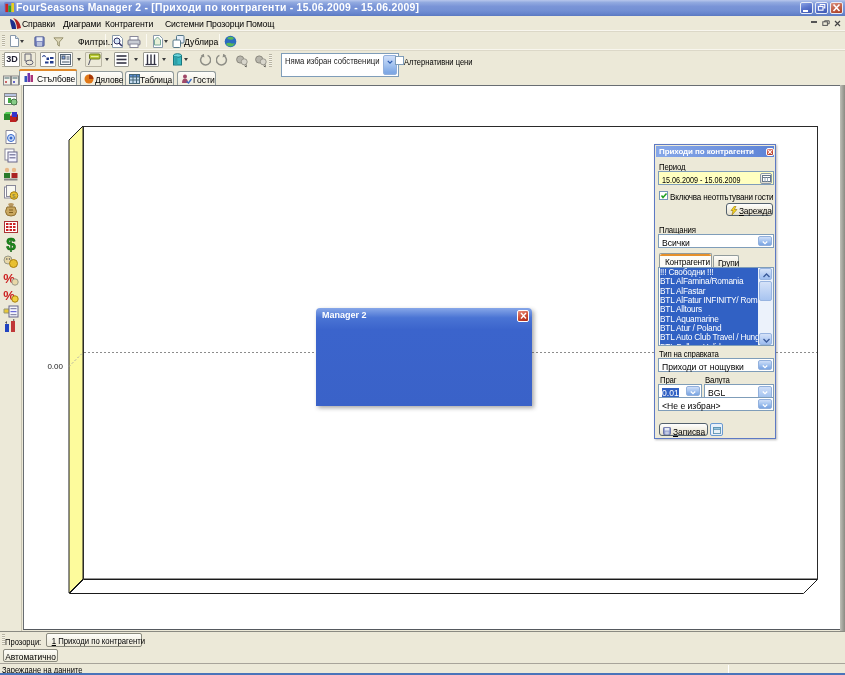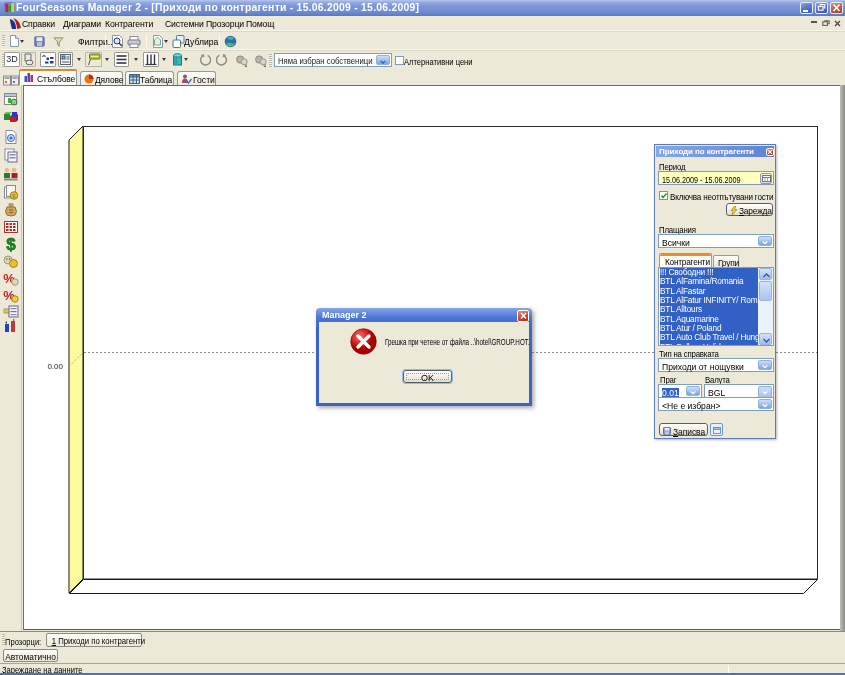--- a/index.html
+++ b/index.html
@@ -149,21 +149,21 @@
 <div class="tbtxt" style="left:184px;top:37px">Дублира</div>
 <div class="tsep" style="left:219px;top:34px;height:13px"></div>
 <svg class="abs" style="left:224px;top:35px" width="13" height="13" viewBox="0 0 13 13">
   <circle cx="6.5" cy="6.5" r="5.8" fill="#2a6ac0"></circle>
   <path d="M3 3.2 a5 5 0 0 1 7 0 q-1.5 2 -3.5 1.5 q-2.5 -.5 -3.5 -1.5z" fill="#58b858"></path>
   <path d="M2 9 q2 -2 4.5 -1 q2.5 1 4.5 0 q-1.5 3.5 -4.5 3.5 q-3 0 -4.5 -2.5z" fill="#58b858"></path>
 </svg>
 <div id="tb2" class="abs etch"></div>
 <div class="grip" style="left:2px;top:54px;height:13px"></div>
 <div class="tb2btn" style="left:4px;width:16px">
-    <div style="font-size:9px;font-weight:normal;color:#223;text-align:center;margin-top:1px">3D</div>
+    <div style="font-size:9px;font-weight:bold;color:#223;text-align:center;margin-top:1px">3D</div>
   </div>
 <div class="tb2btn up" style="left:21px;width:15px">
   <svg width="13" height="13" viewBox="0 0 13 13">
       <path d="M3 1 h6 v7 h-6 z" fill="none" stroke="#667"></path>
       <ellipse cx="7.5" cy="9.5" rx="3.5" ry="2.3" fill="#ece9d8" stroke="#667"></ellipse>
     </svg>
 </div>
 <div class="tb2btn" style="left:40px;width:16px">
   <svg width="14" height="13" viewBox="0 0 14 13">
       <path d="M1.5 4 q1.5 -3 3 0" fill="none" stroke="#223c8c" stroke-width="1.1"></path>
@@ -226,21 +226,21 @@
   <circle cx="4.2" cy="4.5" r="3.6" fill="#b8b6ac" stroke="#8a887e"></circle>
   <circle cx="8.2" cy="6.8" r="3" fill="#d8d6cc" stroke="#9a988e"></circle>
   <path d="M10.2 9.5 v2.5 m0 0 l-1.6 -1.2" stroke="#55544e" stroke-width="0.9" fill="none"></path>
 </svg>
 <svg class="abs" style="left:255px;top:55px" width="13" height="13" viewBox="0 0 13 13">
   <circle cx="4.2" cy="4.5" r="3.6" fill="#b8b6ac" stroke="#8a887e"></circle>
   <circle cx="8.2" cy="6.8" r="3" fill="#d8d6cc" stroke="#9a988e"></circle>
   <path d="M10.2 9.5 v2.5 m0 0 l-1.6 -1.2" stroke="#55544e" stroke-width="0.9" fill="none"></path>
 </svg>
 <div class="grip" style="left:269px;top:54px;height:13px"></div>
-<div class="combo" style="left:274px;top:53px;width:118px;height:14px">
+<div class="combo" style="left:281px;top:53px;width:118px;height:24px">
   <div class="combotext" style="top:2px;color:#222;transform:scaleX(0.9);transform-origin:0 0">Няма избран собственици</div>
   <div class="ddbtn">
       <svg class="chev" style="top:4px" width="8" height="5" viewBox="0 0 8 5">
         <path d="M1 1 L4 4 L7 1" fill="none" stroke="#2a5ab0" stroke-width="1.6"></path>
       </svg>
     </div>
 </div>
 <div class="abs" style="left:395px;top:56px;width:9px;height:9px;background:#fff;border:1px solid #7f9db9"></div>
 <div class="tbtxt" style="left:404px;top:57px;transform:scaleX(0.88);transform-origin:0 0">Алтернативни цени</div>
 <div id="sidebar" class="abs"></div>
@@ -493,38 +493,20 @@
       </svg>
   </div>
 </div>
 <div id="err" class="abs" style="z-index:8">
   <div id="errtitle">Manager 2</div>
   <div style="position:absolute;right:3px;top:2px;width:12px;height:12px;border-radius:2px;border:1px solid #fff;background:linear-gradient(160deg,#e89080 0%,#d05038 50%,#a82818 100%)">
     <svg width="11" height="10" viewBox="0 0 11 10">
         <path d="M3 2 L8 7.5 M8 2 L3 7.5" stroke="#fff" stroke-width="1.4"></path>
       </svg>
   </div>
-  <div id="errbody">
-    <svg style="position:absolute;left:31px;top:6px" width="27" height="27" viewBox="0 0 27 27">
-      <defs>
-          <radialGradient id="rg" cx="35%" cy="30%">
-            <stop offset="0%" stop-color="#f07868"></stop>
-            <stop offset="55%" stop-color="#dc2828"></stop>
-            <stop offset="100%" stop-color="#a80000"></stop>
-          </radialGradient>
-        </defs>
-      <circle cx="13.5" cy="13.5" r="12.8" fill="url(#rg)" stroke="#880000" stroke-width="0.6"></circle>
-      <path d="M8 8 L19 19 M19 8 L8 19" stroke="#fff" stroke-width="3.4" stroke-linecap="round"></path>
-    </svg>
-    <div style="position:absolute;left:66px;top:14.5px;font-size:8.6px;white-space:nowrap;transform:scaleX(0.73);transform-origin:0 0">Грешка при четене от файла ..\hotel\GROUP.HOT.</div>
-    <div class="xpbtn" style="left:84px;top:48px;width:49px;height:13px;box-shadow:0 0 0 1px #9ab8ea">
-      <div style="position:absolute;left:2px;top:2px;right:2px;bottom:2px;border:1px dotted #999"></div>
-      <div style="position:absolute;left:0;right:0;top:2px">OK</div>
-    </div>
-  </div>
 </div>
 <div id="botA" class="abs" style="border-top:1px solid #8a8a82"></div>
 <div class="grip" style="left:2px;top:634px;height:11px"></div>
 <div class="grip" style="left:2px;top:650px;height:10px"></div>
 <div class="abs" style="left:5px;top:636.5px;font-size:8.6px;transform:scaleX(0.88);transform-origin:0 0">Прозорци:</div>
 <div class="abs" style="left:46px;top:633px;width:96px;height:14px;border:1px solid #8a8a7e;border-radius:2px;background:linear-gradient(#fdfdf8,#ece9d8);font-size:8.6px;text-align:center">
     <div style="margin-top:2px;transform:scaleX(0.9);transform-origin:50% 0;white-space:nowrap"><span style="text-decoration:underline">1</span> Приходи по контрагенти</div>
   </div>
 <div id="botB" class="abs"></div>
 <div class="abs" style="left:3px;top:649px;width:55px;height:13px;border:1px solid #8a8a7e;border-radius:2px;background:linear-gradient(#fdfdf8,#ece9d8);font-size:8.4px;text-align:center">

